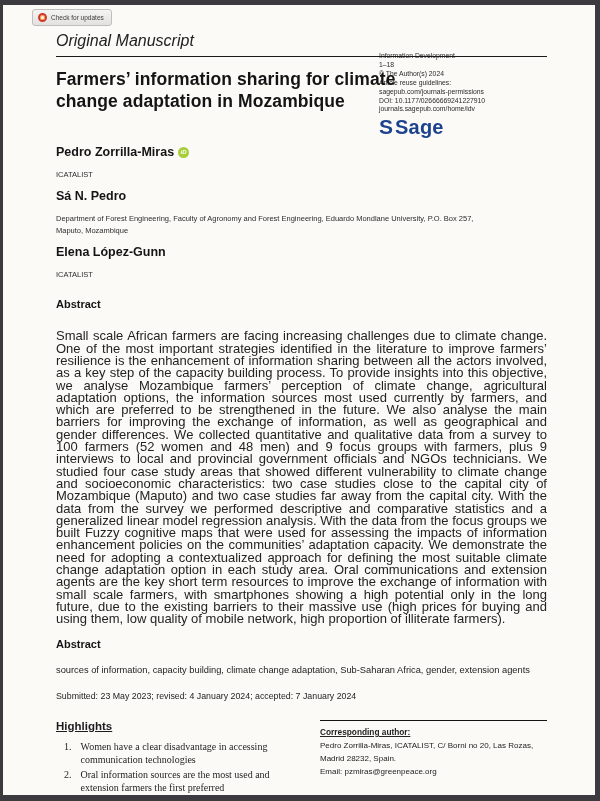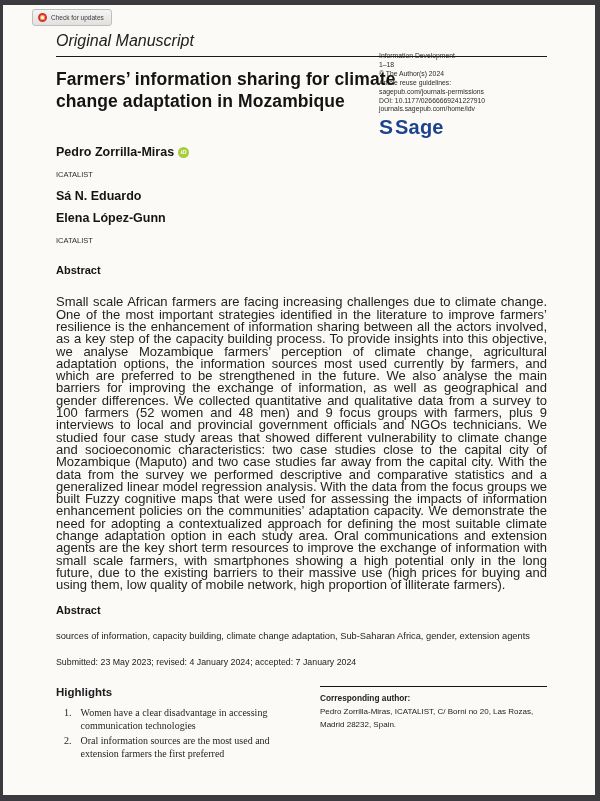--- a/index.html
+++ b/index.html
@@ -42,28 +42,28 @@
   .abstract-body { margin-top:20px; font-size:13px; line-height:12.3px; text-align:justify; color:#232323; }
 
   .keywords { margin-top:12px; }
   .keywords-body { margin-top:14px; font-size:9.3px; line-height:12.3px; text-align:justify; color:#232323; }
 
   .dates { margin-top:15px; font-size:8.8px; color:#232323; }
 
   .footer-cols { margin-top:19px; display:flex; gap:12px; }
   .col-left { width:252px; }
   .col-right { width:227px; margin-left:auto; }
-  .highlights-head { font-size:11.5px; font-weight:bold; }
+  .highlights-head { font-size:11.5px; font-weight:bold;text-decoration:underline; }
   .highlights-list { margin-top:8px; font-family:"Liberation Serif", serif; font-size:10px; line-height:13px;
                      color:#1e1e1e; list-style:none; }
   .highlights-list li { display:flex; gap:9px; padding-left:8px; margin-bottom:2px; }
   .hl-num { flex:0 0 auto; }
 
   .corr { border-top:1.5px solid #141414; padding-top:5px; font-size:8px; line-height:13px; color:#222; }
-  .corr-head { font-weight:bold; font-size:8.3px; }
+  .corr-head { font-weight:bold; font-size:8.3px;text-decoration:underline; }
 </style>
 </head>
 <body>
 
 <div class="page">
 
   <div class="badge">
     <span class="badge-icon"></span>
     <span class="badge-label">Check for updates</span>
   </div>
@@ -91,22 +91,23 @@
     <div class="authors">
       <div class="author">
         <div class="author-name">
           <span>Pedro Zorrilla-Miras</span>
           <span class="orcid">iD</span>
         </div>
         <div class="author-aff">ICATALIST</div>
       </div>
       <div class="author">
         <div class="author-name">
-          <span>Sá N. Eduardo</span>
+          <span>Sá N. Pedro</span>
         </div>
+        <div class="author-aff">Department of Forest Engineering, Faculty of Agronomy and Forest Engineering, Eduardo Mondlane University, P.O. Box 257, Maputo, Mozambique</div>
       </div>
       <div class="author">
         <div class="author-name">
           <span>Elena López-Gunn</span>
         </div>
         <div class="author-aff">ICATALIST</div>
       </div>
     </div>
 
     <div class="abstract">
@@ -132,18 +133,19 @@
           <li>
             <span class="hl-num">2.</span>
             <span>Oral information sources are the most used and extension farmers the first preferred</span>
           </li>
         </ol>
       </div>
       <div class="col-right">
         <div class="corr">
           <div class="corr-head">Corresponding author:</div>
           <div>Pedro Zorrilla-Miras, ICATALIST, C/ Borni no 20, Las Rozas, Madrid 28232, Spain.</div>
+          <div>Email: pzmiras@greenpeace.org</div>
         </div>
       </div>
     </div>
 
   </div>
 </div>
 
 </body></html>

